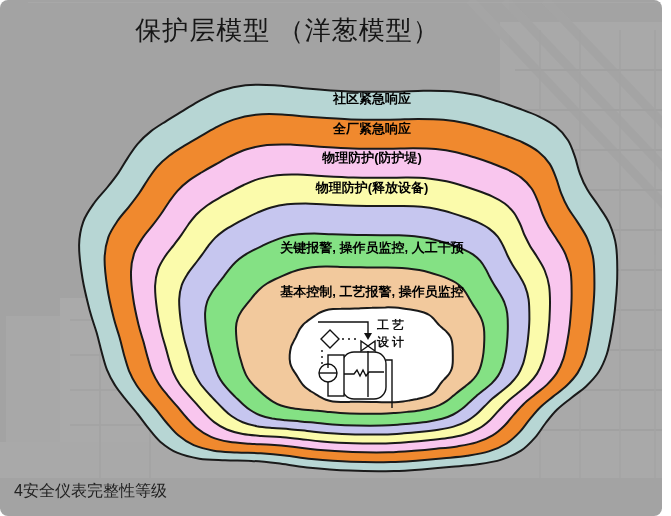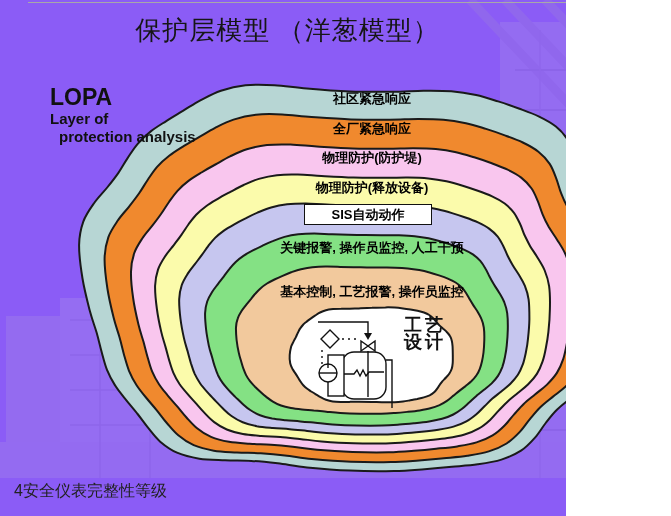--- a/index.html
+++ b/index.html
@@ -1,33 +1,33 @@
 <!DOCTYPE html>
 <html><head>
 <meta charset="utf-8">
 <style>
   html,body{margin:0;padding:0;background:#fff;}
-  .slide{position:relative;width:566px;height:516px;background:#8b5cf6;overflow:hidden;
-         font-family:"Liberation Sans",sans-serif;}
+  .slide{position:relative;width:662px;height:516px;background:#a3a3a3;overflow:hidden;
+         font-family:"Liberation Sans",sans-serif;border-radius:8px;}
   .top-rule{position:absolute;left:28px;top:2px;width:643px;height:1px;background:#a8a8a8;}
   .diagram-svg{position:absolute;left:0;top:0;width:671px;height:516px;}
   .title{position:absolute;left:0;top:13px;width:575px;text-align:center;
          font-family:"Liberation Serif",serif;font-size:26px;color:#161616;letter-spacing:1px;}
   .lopa{position:absolute;left:50px;top:84px;color:#111;}
   .lopa-acronym{font-size:23px;font-weight:bold;line-height:26px;}
   .lopa-sub{font-size:15px;font-weight:bold;line-height:18px;}
   .lopa-sub.indent{padding-left:9px;}
   .layer-label{position:absolute;left:62px;width:620px;text-align:center;
                font-size:13px;font-weight:bold;color:#000;white-space:nowrap;}
   .lbl-0{top:90px;} .lbl-1{top:120px;} .lbl-2{top:149px;} .lbl-3{top:179px;}
   .lbl-5{top:239px;} .lbl-6{top:283px;}
   .sis-box{position:absolute;left:304px;top:204px;width:126px;height:19px;background:#ffffff;
            border:1px solid #111;text-align:center;font-size:13px;font-weight:bold;
            line-height:19px;color:#000;}
-  .center-label{position:absolute;left:404px;top:317px;font-size:18px;font-weight:bold;
+  .center-label{position:absolute;left:377px;top:317px;font-size:12px;font-weight:bold;
                 line-height:17px;letter-spacing:3px;color:#111;}
   .footer{position:absolute;left:14px;top:481px;font-size:16px;color:#222;}
 </style>
 </head>
 <body>
 
 <div class="slide">
   <div class="top-rule"></div>
 
   <svg class="diagram-svg" viewBox="0 0 671 516">
@@ -68,31 +68,25 @@
       <line x1="368" y1="352" x2="368" y2="397"></line>
       <circle cx="328" cy="373" r="9" fill="#fff"></circle>
       <line x1="319" y1="373" x2="337" y2="373"></line>
       <line x1="328" y1="364" x2="328" y2="368"></line>
       <path d="M386,360 h6 v48"></path>
     </g>
   </svg>
 
   <div class="title">保护层模型 （洋葱模型）</div>
 
-  <div class="lopa">
-    <div class="lopa-acronym">LOPA</div>
-    <div class="lopa-sub">Layer of</div>
-    <div class="lopa-sub indent">protection analysis</div>
-  </div>
 
   <div class="layer-label lbl-0">社区紧急响应</div>
   <div class="layer-label lbl-1">全厂紧急响应</div>
   <div class="layer-label lbl-2">物理防护(防护堤)</div>
   <div class="layer-label lbl-3">物理防护(释放设备)</div>
-  <div class="sis-box">SIS自动动作</div>
   <div class="layer-label lbl-5">关键报警, 操作员监控, 人工干预</div>
   <div class="layer-label lbl-6">基本控制, 工艺报警, 操作员监控</div>
 
   <div class="center-label">
     <div>工艺</div>
     <div>设计</div>
   </div>
 
   <div class="footer">4安全仪表完整性等级</div>
 </div>

